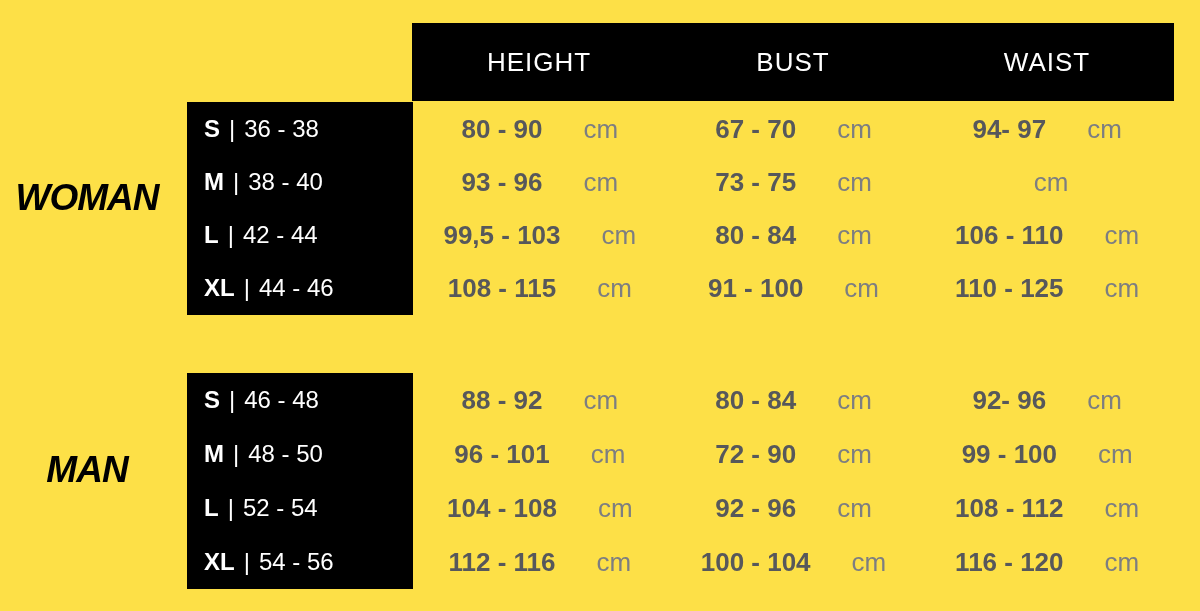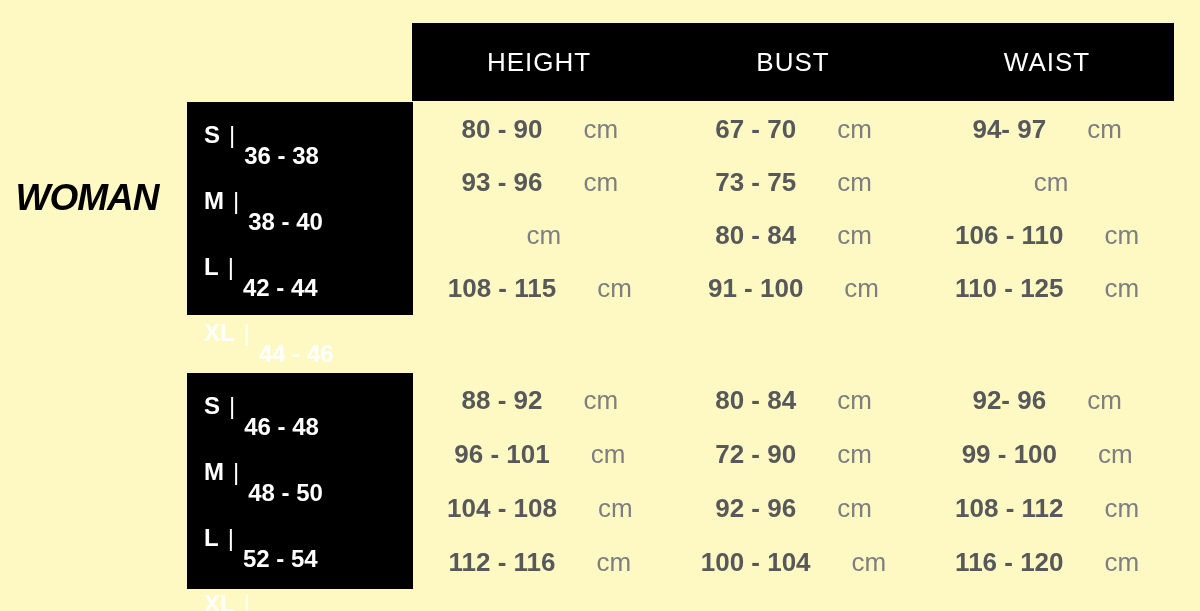--- a/index.html
+++ b/index.html
@@ -1,37 +1,37 @@
 <!DOCTYPE html>
 <html><head>
 <meta charset="utf-8">
 <style>
   html,body{margin:0;padding:0;background:#ffffff;font-family:"Liberation Sans",sans-serif;}
-  .canvas{position:relative;width:1200px;height:611px;background:#fef9c3;overflow:hidden;}
+  .canvas{position:relative;width:1200px;height:611px;background:#fde047;overflow:hidden;}
 
   
   .header-bar{position:absolute;left:412px;top:23px;width:762px;height:78px;background:#000000;
     display:grid;grid-template-columns:repeat(3,1fr);align-items:center;justify-items:center;}
   .header-cell{color:#ffffff;font-size:26px;font-weight:400;letter-spacing:1px;}
 
   
   .gender{position:absolute;left:0;width:174px;text-align:center;color:#000000;
     font-weight:bold;font-style:italic;font-size:37px;line-height:1;letter-spacing:-1px;}
   .gender.woman{top:179px;}
   .gender.man{top:451px;}
 
   
   .size-box{position:absolute;left:187px;width:226px;background:#000000;
     display:grid;grid-auto-rows:1fr;box-sizing:border-box;padding-left:17px;}
   .size-box.woman{top:102px;height:213px;}
   .size-box.man{top:373px;height:216px;}
   .size-row{display:flex;align-items:center;color:#ffffff;font-size:24px;line-height:1;}
   .size-letter{font-weight:bold;}
   .size-sep{margin:0 9px;font-weight:400;}
-  .size-range{font-weight:700;margin-top:42px;}
+  .size-range{font-weight:400;}
 
   
   .data-grid{position:absolute;left:413px;width:761px;display:grid;
     grid-template-columns:repeat(3,1fr);grid-auto-rows:1fr;}
   .data-grid.woman{top:102px;height:213px;}
   .data-grid.man{top:373px;height:216px;}
   .cell{display:flex;align-items:center;justify-content:center;font-size:26px;line-height:1;gap:33px;}
   .num{font-weight:bold;color:#57585b;}
   .unit{font-weight:400;color:#7d7e81;margin-left:8px;}
 </style>
@@ -40,20 +40,21 @@
 
 <div class="canvas">
 
   <div class="header-bar">
     <div class="header-cell">HEIGHT</div>
     <div class="header-cell">BUST</div>
     <div class="header-cell">WAIST</div>
   </div>
 
   <div class="gender woman">WOMAN</div>
+  <div class="gender man">MAN</div>
 
   <div class="size-box woman">
     <div class="size-row">
       <span class="size-letter">S</span>
       <span class="size-sep">|</span>
       <span class="size-range">36 - 38</span>
     </div>
     <div class="size-row">
       <span class="size-letter">M</span>
       <span class="size-sep">|</span>
@@ -89,20 +90,21 @@
         <span class="unit">cm</span>
       </div>
     <div class="cell">
         <span class="num">73 - 75</span>
         <span class="unit">cm</span>
       </div>
     <div class="cell">
         <span class="unit">cm</span>
       </div>
     <div class="cell">
+        <span class="num">99,5 - 103</span>
         <span class="unit">cm</span>
       </div>
     <div class="cell">
         <span class="num">80 - 84</span>
         <span class="unit">cm</span>
       </div>
     <div class="cell">
         <span class="num">106 - 110</span>
         <span class="unit">cm</span>
       </div>

